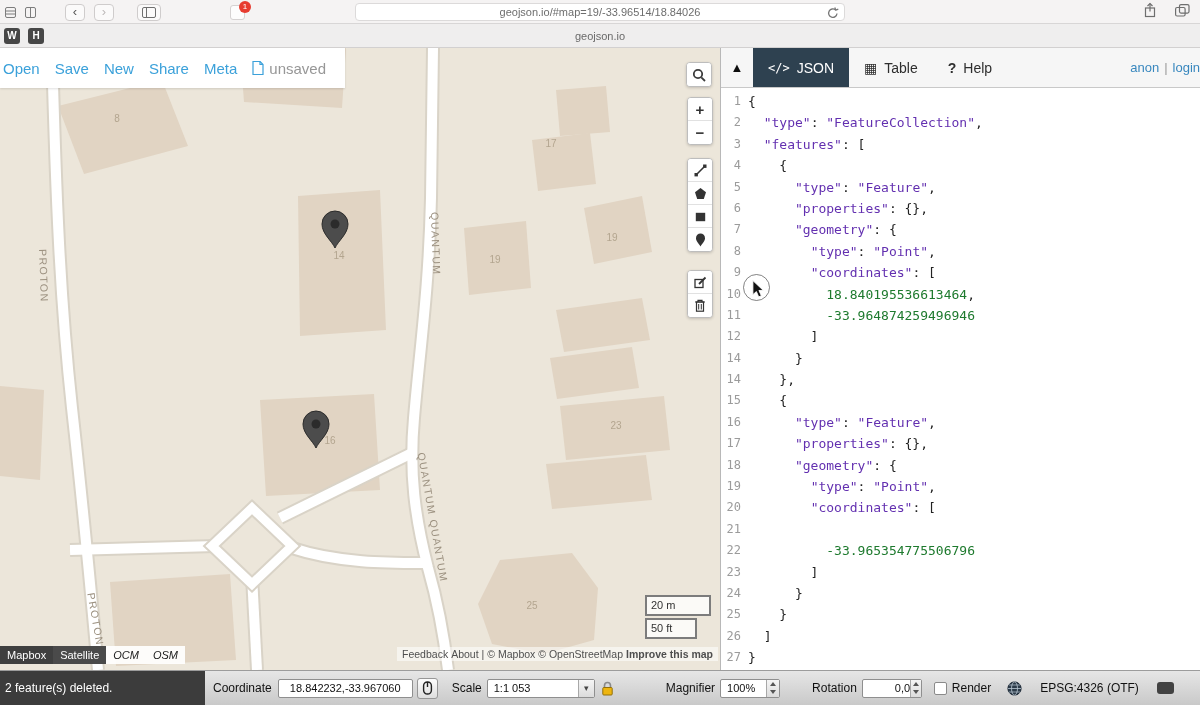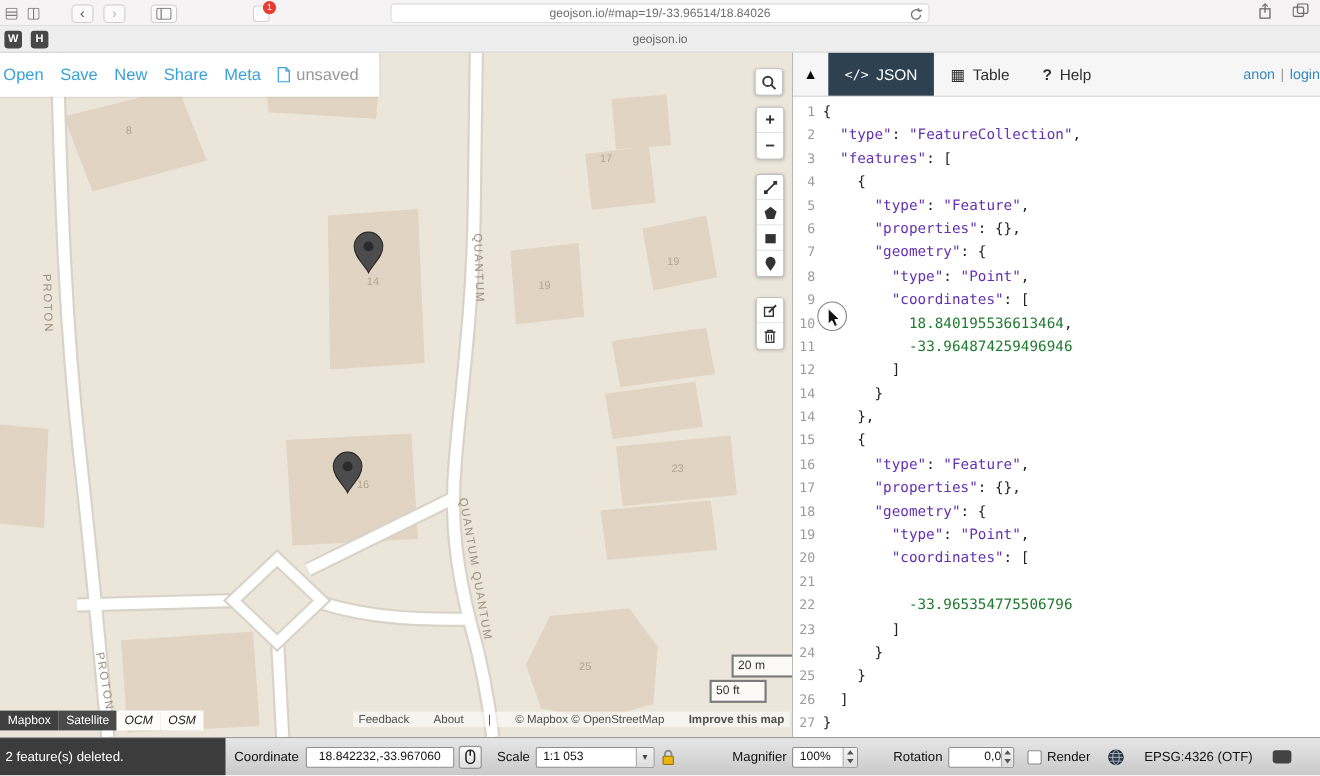--- a/index.html
+++ b/index.html
@@ -39,30 +39,30 @@
   .mapctl{position:absolute;background:#fff;border:1px solid #bdbdbd;border-radius:4px;box-shadow:0 1px 3px rgba(0,0,0,.18);overflow:hidden;display:flex;flex-direction:column;}
   .mapctl .cell{width:24px;height:23px;display:flex;align-items:center;justify-content:center;border-bottom:1px solid #e1e1e1;background:#fff;font-size:15px;font-weight:bold;color:#333;}
   .mapctl .cell:last-child{border-bottom:none;}
   .ctl-search{left:686px;top:14px;}
   .ctl-search .cell{height:23px;}
   .ctl-zoom{left:687px;top:49px;}
   .ctl-draw{left:687px;top:110px;}
   .ctl-edit{left:687px;top:222px;}
 
   .scale-box{position:absolute;border:2px solid #7c7c7c;background:rgba(255,255,255,.78);font-size:11px;color:#333;padding:2px 4px;height:21px;}
-  .scale-metric{left:645px;top:547px;width:66px;margin-left:20px;}
+  .scale-metric{left:645px;top:547px;width:66px;}
   .scale-imperial{left:645px;top:570px;width:52px;}
 
   .layers{position:absolute;left:0;bottom:6px;height:18px;display:flex;font-size:11px;}
   .layer{display:flex;align-items:center;padding:0 7px;}
   .layer.dark1{background:#3f3f3f;color:#fff;}
   .layer.dark2{background:#4a4a4a;color:#fff;}
   .layer.light{background:rgba(255,255,255,.92);color:#1a1a1a;font-style:italic;}
 
-  .attribution{position:absolute;right:2px;bottom:9px;background:rgba(255,255,255,.55);font-size:10.5px;color:#4f4f4f;padding:1px 5px;display:flex;gap:22px;align-items:center;}
+  .attribution{position:absolute;right:2px;bottom:9px;background:rgba(255,255,255,.55);font-size:10.5px;color:#4f4f4f;padding:1px 5px;display:flex;gap:3px;align-items:center;}
   .attribution .bold{font-weight:bold;}
 
   
   .panel{position:relative;width:480px;height:622px;background:#fff;border-left:1px solid #b8b8b8;}
   .panel-top{height:40px;background:#f6f6f6;border-bottom:1px solid #c9c9c9;display:flex;align-items:stretch;}
   .collapse{width:32px;display:flex;align-items:center;justify-content:center;font-size:13px;color:#0d0d0d;}
   .tab{display:flex;align-items:center;gap:7px;padding:0 15px;font-size:14px;color:#2e2e2e;}
   .tab .tab-ic{font-family:"DejaVu Sans Mono",monospace;font-size:12px;}
   .tab.active{background:#2e4150;color:#fff;}
   .tab .bold{font-weight:bold;}

